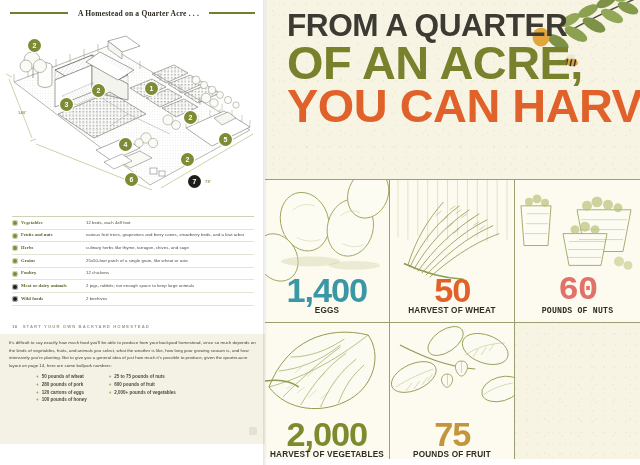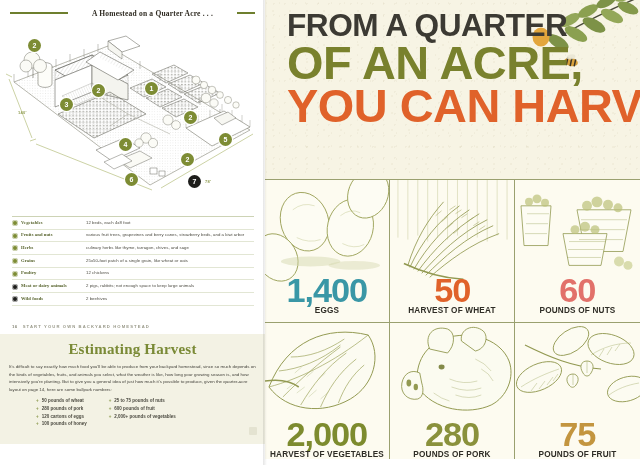--- a/index.html
+++ b/index.html
@@ -12,21 +12,21 @@
 
   
   .page-left{
     position:relative;width:265px;height:465px;
     background:#ffffff;flex:0 0 265px;
   }
 
   
   .title-bar{
     position:absolute;left:10px;top:5px;width:245px;height:16px;
-    display:flex;align-items:center;gap:24px;
+    display:flex;align-items:center;gap:10px;
   }
   .rule{flex:1;height:2px;background:#6e7f2e;}
   .rule.short{flex:0 0 58px;}
   .homestead-title{
     font-family:"Liberation Serif", serif;
     font-size:7.5px;font-weight:700;color:#2f2b22;
     white-space:nowrap;letter-spacing:.2px;
   }
 
   
@@ -150,21 +150,21 @@
     position:absolute;left:0;top:179px;width:375px;height:286px;
     display:grid;grid-template-columns:1fr 1fr 1fr;grid-template-rows:1fr 1fr;
     border-top:1.3px solid #9aa06f;
   }
   .cell{
     position:relative;overflow:hidden;background:#fdfbf0;
     border-right:1.1px solid #9aa06f;border-bottom:1.1px solid #9aa06f;
     display:flex;flex-direction:column;justify-content:flex-end;
     align-items:center;padding-bottom:7px;
   }
-  .cell:nth-child(3n){border-right:none;}
+  .cell:nth-child(3n){border-right:none;font-family:Liberation Mono, monospace;}
   .cell:nth-child(n+4){border-bottom:none;}
   .cell-art{position:absolute;left:0;top:0;width:100%;height:100%;opacity:.95;}
   .cell-num{
     position:relative;z-index:2;
     font-size:33px;font-weight:700;line-height:.85;
     letter-spacing:-1px;margin-bottom:1px;
     transform:scaleX(1.04);
   }
   .cell-lbl{
     position:relative;z-index:2;
@@ -404,21 +404,20 @@
         <div class="legend-desc">2 beehives</div>
       </div>
     </div>
 
     <div class="folio">
       <span class="folio-num">16</span>
       <span class="folio-txt">START YOUR OWN BACKYARD HOMESTEAD</span>
     </div>
 
     <div class="harvest-panel">
-      <div class="harvest-title">Estimating Harvest</div>
       <div class="harvest-body">It's difficult to say exactly how much food you'll be able to produce from your backyard homestead, since so much depends on the kinds of vegetables, fruits, and animals you select, what the weather is like, how long your growing season is, and how intensively you're planting. But to give you a general idea of just how much it's possible to produce, given the quarter-acre layout on page 14, here are some ballpark numbers:</div>
       <div class="harvest-cols">
         <div class="hcol">
           <div class="hitem">
               <span class="hbullet">+</span>
               <span>50 pounds of wheat</span>
             </div>
           <div class="hitem">
               <span class="hbullet">+</span>
               <span>280 pounds of pork</span>
@@ -576,38 +575,20 @@
           <g stroke="#aab072" stroke-width=".45" fill="none" opacity=".8">
             <path d="M22,66 l8,-6 M32,70 l8,-6 M44,74 l8,-7 M56,76 l8,-7"></path>
             <path d="M30,50 l7,-6 M42,54 l7,-6 M54,56 l7,-6"></path>
           </g>
           <path d="M0,58 C14,56 26,58 34,64" stroke="#8d9449" stroke-width="1.6" fill="none"></path>
         </svg>
         <div class="cell-num" style="color:#7d8b2e">2,000</div>
         <div class="cell-lbl">HARVEST OF VEGETABLES</div>
       </div>
 
-      <div class="cell">
-        <svg class="cell-art" viewBox="0 0 125 143" preserveAspectRatio="none">
-          <path d="M28,64 C24,40 36,20 60,14 C86,8 112,18 120,38 C126,54 118,74 102,82 C80,92 44,88 28,64 Z" fill="#fbfbf0" stroke="#8d9449" stroke-width="1"></path>
-          <path d="M30,50 C22,46 14,50 12,60 C10,70 18,78 28,76 C34,74 34,66 32,60 Z" fill="#fbfbf0" stroke="#8d9449" stroke-width=".9"></path>
-          <ellipse cx="19" cy="60" rx="2.4" ry="3.4" fill="#8d9449"></ellipse>
-          <ellipse cx="26" cy="64" rx="2.2" ry="3.2" fill="#8d9449"></ellipse>
-          <path d="M40,26 C34,12 44,2 58,6 C66,9 66,22 58,30 Z" fill="#fbfbf0" stroke="#8d9449" stroke-width=".9"></path>
-          <path d="M72,18 C70,6 84,0 94,8 C100,14 96,26 86,28 Z" fill="#fbfbf0" stroke="#8d9449" stroke-width=".9"></path>
-          <ellipse cx="52" cy="44" rx="3" ry="2.4" fill="#7d8440"></ellipse>
-          <g stroke="#a6ac6e" stroke-width=".5" fill="none" opacity=".85">
-            <path d="M60,56 q14,6 28,2 M62,64 q16,6 30,1 M66,72 q14,5 26,0"></path>
-            <path d="M86,36 q10,4 16,12 M92,46 q8,4 12,12"></path>
-            <path d="M44,70 q8,6 16,8"></path>
-          </g>
-        </svg>
-        <div class="cell-num" style="color:#8a913c">280</div>
-        <div class="cell-lbl">POUNDS OF PORK</div>
-      </div>
 
       <div class="cell">
         <svg class="cell-art" viewBox="0 0 125 143" preserveAspectRatio="none">
           <path d="M10,22 C34,34 58,44 86,46" stroke="#8d9449" stroke-width="1.2" fill="none"></path>
           <g fill="#fcfcf2" stroke="#8d9449" stroke-width=".85">
             <ellipse cx="24" cy="54" rx="24" ry="13" transform="rotate(-24 24 54)"></ellipse>
             <ellipse cx="96" cy="26" rx="24" ry="14" transform="rotate(20 96 26)"></ellipse>
             <ellipse cx="112" cy="66" rx="20" ry="12" transform="rotate(-16 112 66)"></ellipse>
             <ellipse cx="56" cy="18" rx="20" ry="11" transform="rotate(-34 56 18)"></ellipse>
           </g>

